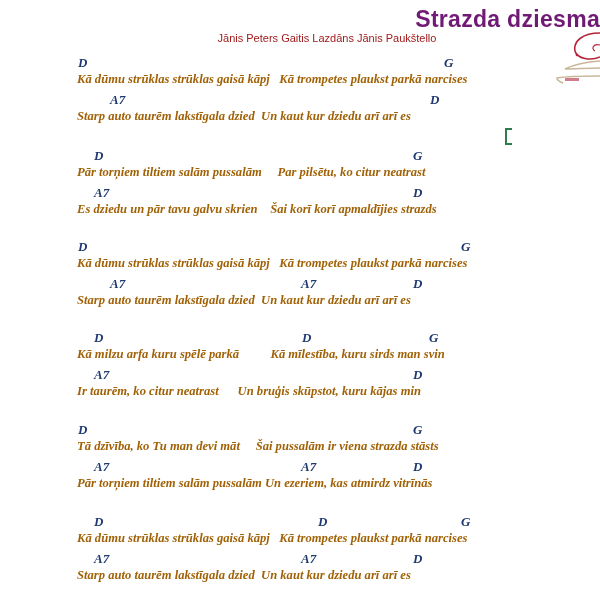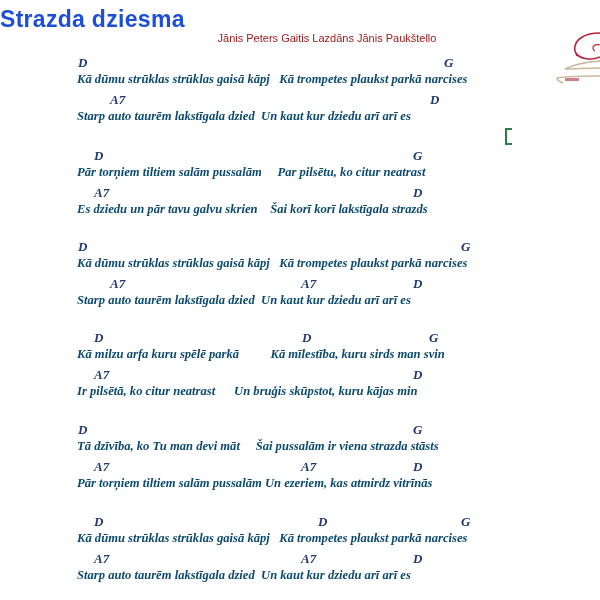--- a/index.html
+++ b/index.html
@@ -3,34 +3,34 @@
 <meta charset="utf-8">
 <style>
   html, body { margin: 0; padding: 0; }
   body {
     width: 600px; height: 600px; position: relative; overflow: hidden;
     background: #ffffff;
     font-family: "DejaVu Serif", "Liberation Serif", serif;
   }
   .title {
     position: absolute; left: 0; width: 600px; top: 6px;
-    text-align: left;
+    text-align: right;
     font-family: "Liberation Sans", sans-serif;
-    font-weight: bold; font-size: 23px; color: #1d4ed8; letter-spacing: 0.3px;
+    font-weight: bold; font-size: 23px; color: #701a75; letter-spacing: 0.3px;
   }
   .subtitle {
     position: absolute; left: 0; width: 600px; top: 32px;
     text-align: center;
     font-family: "Liberation Sans", sans-serif;
     font-size: 11px; color: #a01c1c; margin-left: 27px;
   }
   .line {
     position: absolute; white-space: pre;
     font-family: "Liberation Serif", "DejaVu Serif", serif;
-    font-style: italic; font-weight: bold; font-size: 12.6px; color: #0c4a6e;
+    font-style: italic; font-weight: bold; font-size: 12.6px; color: #a16207;
   }
   .chord {
     position: absolute;
     font-family: "Liberation Serif", "DejaVu Serif", serif;
     font-style: italic; font-weight: bold; font-size: 13px; color: #1f3a6e;
   }
   .logo { position: absolute; left: 555px; top: 25px; width: 45px; height: 65px; }
   .bracket {
     position: absolute; left: 505px; top: 128px; width: 7px; height: 17px;
     border: 2px solid #2e7d4f; border-right: none; box-sizing: border-box;
@@ -60,35 +60,35 @@
     <span class="chord" style="left: 444px; top: 55px;">G</span>
     <div class="line" style="left: 77px; top: 72px;">Kā dūmu strūklas strūklas gaisā kāpj   Kā trompetes plaukst parkā narcises</div>
     <span class="chord" style="left: 110px; top: 92px;">A7</span>
     <span class="chord" style="left: 430px; top: 92px;">D</span>
     <div class="line" style="left: 77px; top: 109px;">Starp auto taurēm lakstīgala dzied  Un kaut kur dziedu arī arī es</div>
     <span class="chord" style="left: 94px; top: 148px;">D</span>
     <span class="chord" style="left: 413px; top: 148px;">G</span>
     <div class="line" style="left: 77px; top: 165px; text-align: center;">Pār torņiem tiltiem salām pussalām     Par pilsētu, ko citur neatrast</div>
     <span class="chord" style="left: 94px; top: 185px;">A7</span>
     <span class="chord" style="left: 413px; top: 185px;">D</span>
-    <div class="line" style="left: 77px; top: 202px;">Es dziedu un pār tavu galvu skrien    Šai korī korī lakstīgala strazds</div>
+    <div class="line" style="left: 77px; top: 202px;">Es dziedu un pār tavu galvu skrien    Šai korī korī apmaldījies strazds</div>
     <span class="chord" style="left: 78px; top: 239px;">D</span>
     <span class="chord" style="left: 461px; top: 239px;">G</span>
     <div class="line" style="left: 77px; top: 256px;">Kā dūmu strūklas strūklas gaisā kāpj   Kā trompetes plaukst parkā narcises</div>
     <span class="chord" style="left: 110px; top: 276px;">A7</span>
     <span class="chord" style="left: 301px; top: 276px;">A7</span>
     <span class="chord" style="left: 413px; top: 276px;">D</span>
     <div class="line" style="left: 77px; top: 293px;">Starp auto taurēm lakstīgala dzied  Un kaut kur dziedu arī arī es</div>
     <span class="chord" style="left: 94px; top: 330px;">D</span>
     <span class="chord" style="left: 302px; top: 330px;">D</span>
     <span class="chord" style="left: 429px; top: 330px;">G</span>
     <div class="line" style="left: 77px; top: 347px;">Kā milzu arfa kuru spēlē parkā          Kā mīlestība, kuru sirds man svin</div>
     <span class="chord" style="left: 94px; top: 367px;">A7</span>
     <span class="chord" style="left: 413px; top: 367px;">D</span>
-    <div class="line" style="left: 77px; top: 384px;">Ir pilsētā, ko citur neatrast      Un bruģis skūpstot, kuru kājas min</div>
+    <div class="line" style="left: 77px; top: 384px;">Ir taurēm, ko citur neatrast      Un bruģis skūpstot, kuru kājas min</div>
     <span class="chord" style="left: 78px; top: 422px;">D</span>
     <span class="chord" style="left: 413px; top: 422px;">G</span>
     <div class="line" style="left: 77px; top: 439px;">Tā dzīvība, ko Tu man devi māt     Šai pussalām ir viena strazda stāsts</div>
     <span class="chord" style="left: 94px; top: 459px;">A7</span>
     <span class="chord" style="left: 301px; top: 459px;">A7</span>
     <span class="chord" style="left: 413px; top: 459px;">D</span>
     <div class="line" style="left: 77px; top: 476px; text-align: right;">Pār torņiem tiltiem salām pussalām Un ezeriem, kas atmirdz vitrīnās</div>
     <span class="chord" style="left: 94px; top: 514px;">D</span>
     <span class="chord" style="left: 318px; top: 514px;">D</span>
     <span class="chord" style="left: 461px; top: 514px;">G</span>

